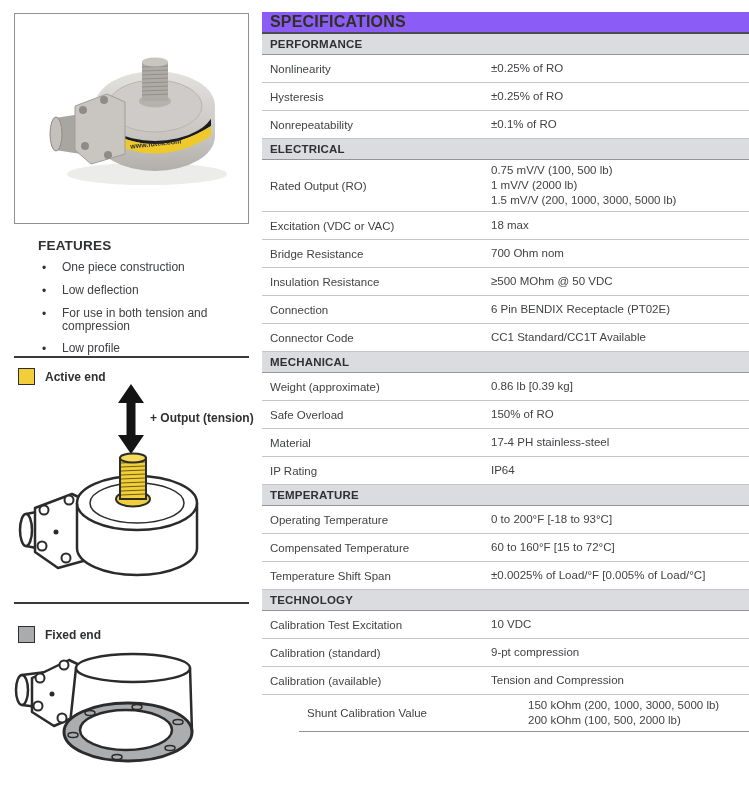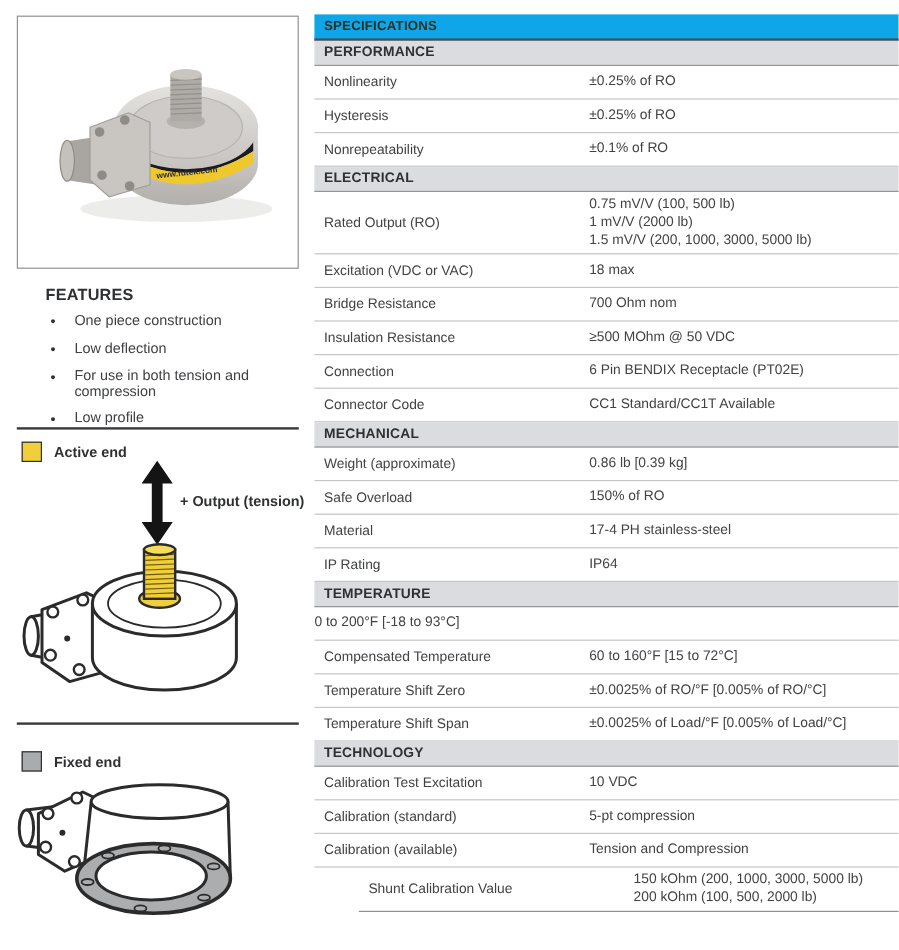--- a/index.html
+++ b/index.html
@@ -28,21 +28,21 @@
   .legend-fixed{top:626px;}
   .swatch{width:15px;height:15px;border:1.5px solid #2e2e30;display:inline-block;}
   .legend-label{font-size:12px;font-weight:bold;color:#2f3032;}
   .arrow-svg{position:absolute;left:118px;top:384px;}
   .output-label{position:absolute;left:150px;top:411px;font-size:12px;font-weight:bold;color:#2f3032;}
   .active-drawing{position:absolute;left:14px;top:448px;}
   .fixed-drawing{position:absolute;left:14px;top:648px;}
   
   .spec-table{position:absolute;left:262px;top:12px;width:487px;}
   .spec-title{
-    background:#0ea5e9;color:#2f3022;font-weight:bold;font-size:11px;letter-spacing:.2px;
+    background:#8b5cf6;color:#2f3022;font-weight:bold;font-size:16px;letter-spacing:.2px;
     height:22px;display:flex;align-items:center;padding-left:8px;
     border-bottom:2px solid #4b4c4e;box-sizing:border-box;
   }
   .sec-bar{
     background:#DBDCE0;color:#2f3032;font-weight:bold;font-size:11.5px;letter-spacing:.2px;
     height:21px;display:flex;align-items:center;padding-left:8px;
     border-bottom:1px solid #93959a;box-sizing:border-box;
   }
   .spec-row{
     display:flex;align-items:center;min-height:21px;padding:3px 0;
@@ -277,42 +277,39 @@
       <div class="spec-row">
         <div class="cell label">Material</div>
         <div class="cell value">17-4 PH stainless-steel</div>
       </div>
       <div class="spec-row">
         <div class="cell label">IP Rating</div>
         <div class="cell value">IP64</div>
       </div>
       <div class="sec-bar">TEMPERATURE</div>
       <div class="spec-row">
+        <div class="cell label">Operating Temperature</div>
         <div class="cell value">0 to 200°F [-18 to 93°C]</div>
       </div>
       <div class="spec-row">
         <div class="cell label">Compensated Temperature</div>
         <div class="cell value">60 to 160°F [15 to 72°C]</div>
       </div>
       <div class="spec-row">
-        <div class="cell label">Temperature Shift Zero</div>
-        <div class="cell value">±0.0025% of RO/°F [0.005% of RO/°C]</div>
-      </div>
-      <div class="spec-row">
         <div class="cell label">Temperature Shift Span</div>
         <div class="cell value">±0.0025% of Load/°F [0.005% of Load/°C]</div>
       </div>
       <div class="sec-bar">TECHNOLOGY</div>
       <div class="spec-row">
         <div class="cell label">Calibration Test Excitation</div>
         <div class="cell value">10 VDC</div>
       </div>
       <div class="spec-row">
         <div class="cell label">Calibration (standard)</div>
-        <div class="cell value">5-pt compression</div>
+        <div class="cell value">9-pt compression</div>
       </div>
       <div class="spec-row">
         <div class="cell label">Calibration (available)</div>
         <div class="cell value">Tension and Compression</div>
       </div>
       <div class="spec-row">
         <div class="cell label">Shunt Calibration Value</div>
         <div class="cell value">150 kOhm (200, 1000, 3000, 5000 lb)
 200 kOhm (100, 500, 2000 lb)</div>
       </div>

